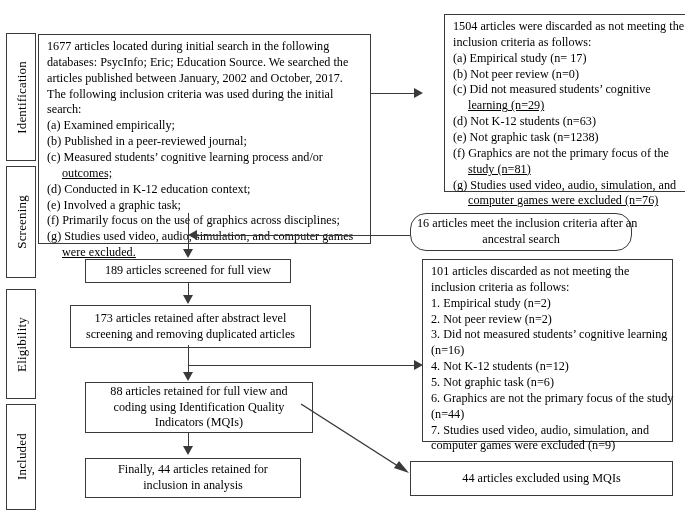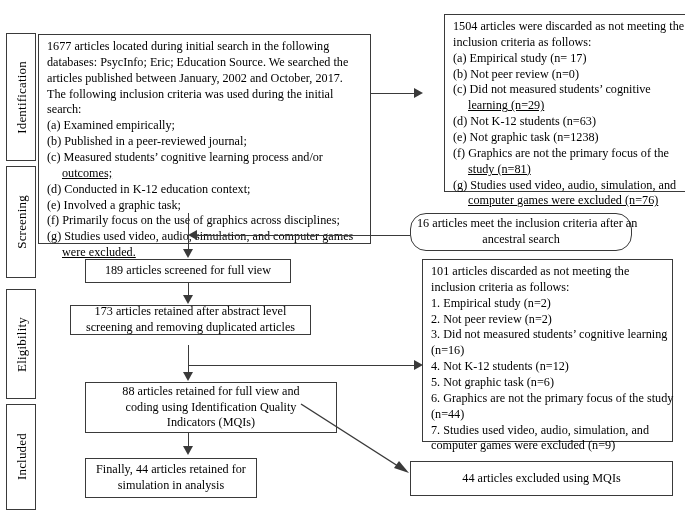--- a/index.html
+++ b/index.html
@@ -161,21 +161,21 @@
       <span class="ln">ancestral search</span>
     </span>
   </div>
 
   <div class="fbox center" style="left:85px; top:259px; width:206px; height:24px;">
     <span class="ctr-lines">
       <span class="ln">189  articles screened for full view</span>
     </span>
   </div>
 
-  <div class="fbox center" style="left:70px; top:305px; width:241px; height:30px;">
+  <div class="fbox center" style="left:70px; top:305px; width:241px; height:43px;">
     <span class="ctr-lines">
       <span class="ln">173 articles retained after abstract level</span>
       <span class="ln">screening and removing duplicated articles</span>
     </span>
   </div>
 
   <div class="fbox left" style="left:422px; top:259px; width:251px; height:183px;">
     <span class="ln">101 articles discarded as not meeting the</span>
     <span class="ln">inclusion criteria as follows:</span>
     <span class="ln">1. Empirical study (n=2)</span>
@@ -183,32 +183,32 @@
     <span class="ln">3. Did not measured students’ cognitive learning</span>
     <span class="ln">(n=16)</span>
     <span class="ln">4. Not K-12 students (n=12)</span>
     <span class="ln">5. Not graphic task (n=6)</span>
     <span class="ln">6. Graphics are not the primary focus of the study</span>
     <span class="ln">(n=44)</span>
     <span class="ln">7. Studies used video, audio, simulation, and</span>
     <span class="ln">computer games were excluded (n=9)</span>
   </div>
 
-  <div class="fbox center" style="left:85px; top:382px; width:252px; height:51px;">
+  <div class="fbox center" style="left:85px; top:382px; width:228px; height:51px;">
     <span class="ctr-lines">
       <span class="ln">88  articles retained for full view and</span>
       <span class="ln">coding using Identification Quality</span>
       <span class="ln">Indicators (MQIs)</span>
     </span>
   </div>
 
-  <div class="fbox center" style="left:85px; top:458px; width:172px; height:40px;">
+  <div class="fbox center" style="left:85px; top:458px; width:216px; height:40px;">
     <span class="ctr-lines">
       <span class="ln">Finally, 44 articles retained for</span>
-      <span class="ln">simulation in analysis</span>
+      <span class="ln">inclusion in analysis</span>
     </span>
   </div>
 
   <div class="fbox center" style="left:410px; top:461px; width:263px; height:35px;">
     <span class="ctr-lines">
       <span class="ln">44 articles excluded using MQIs</span>
     </span>
   </div>
 
   <div class="hline" style="left:371px; top:93px; width:44px;"></div>

